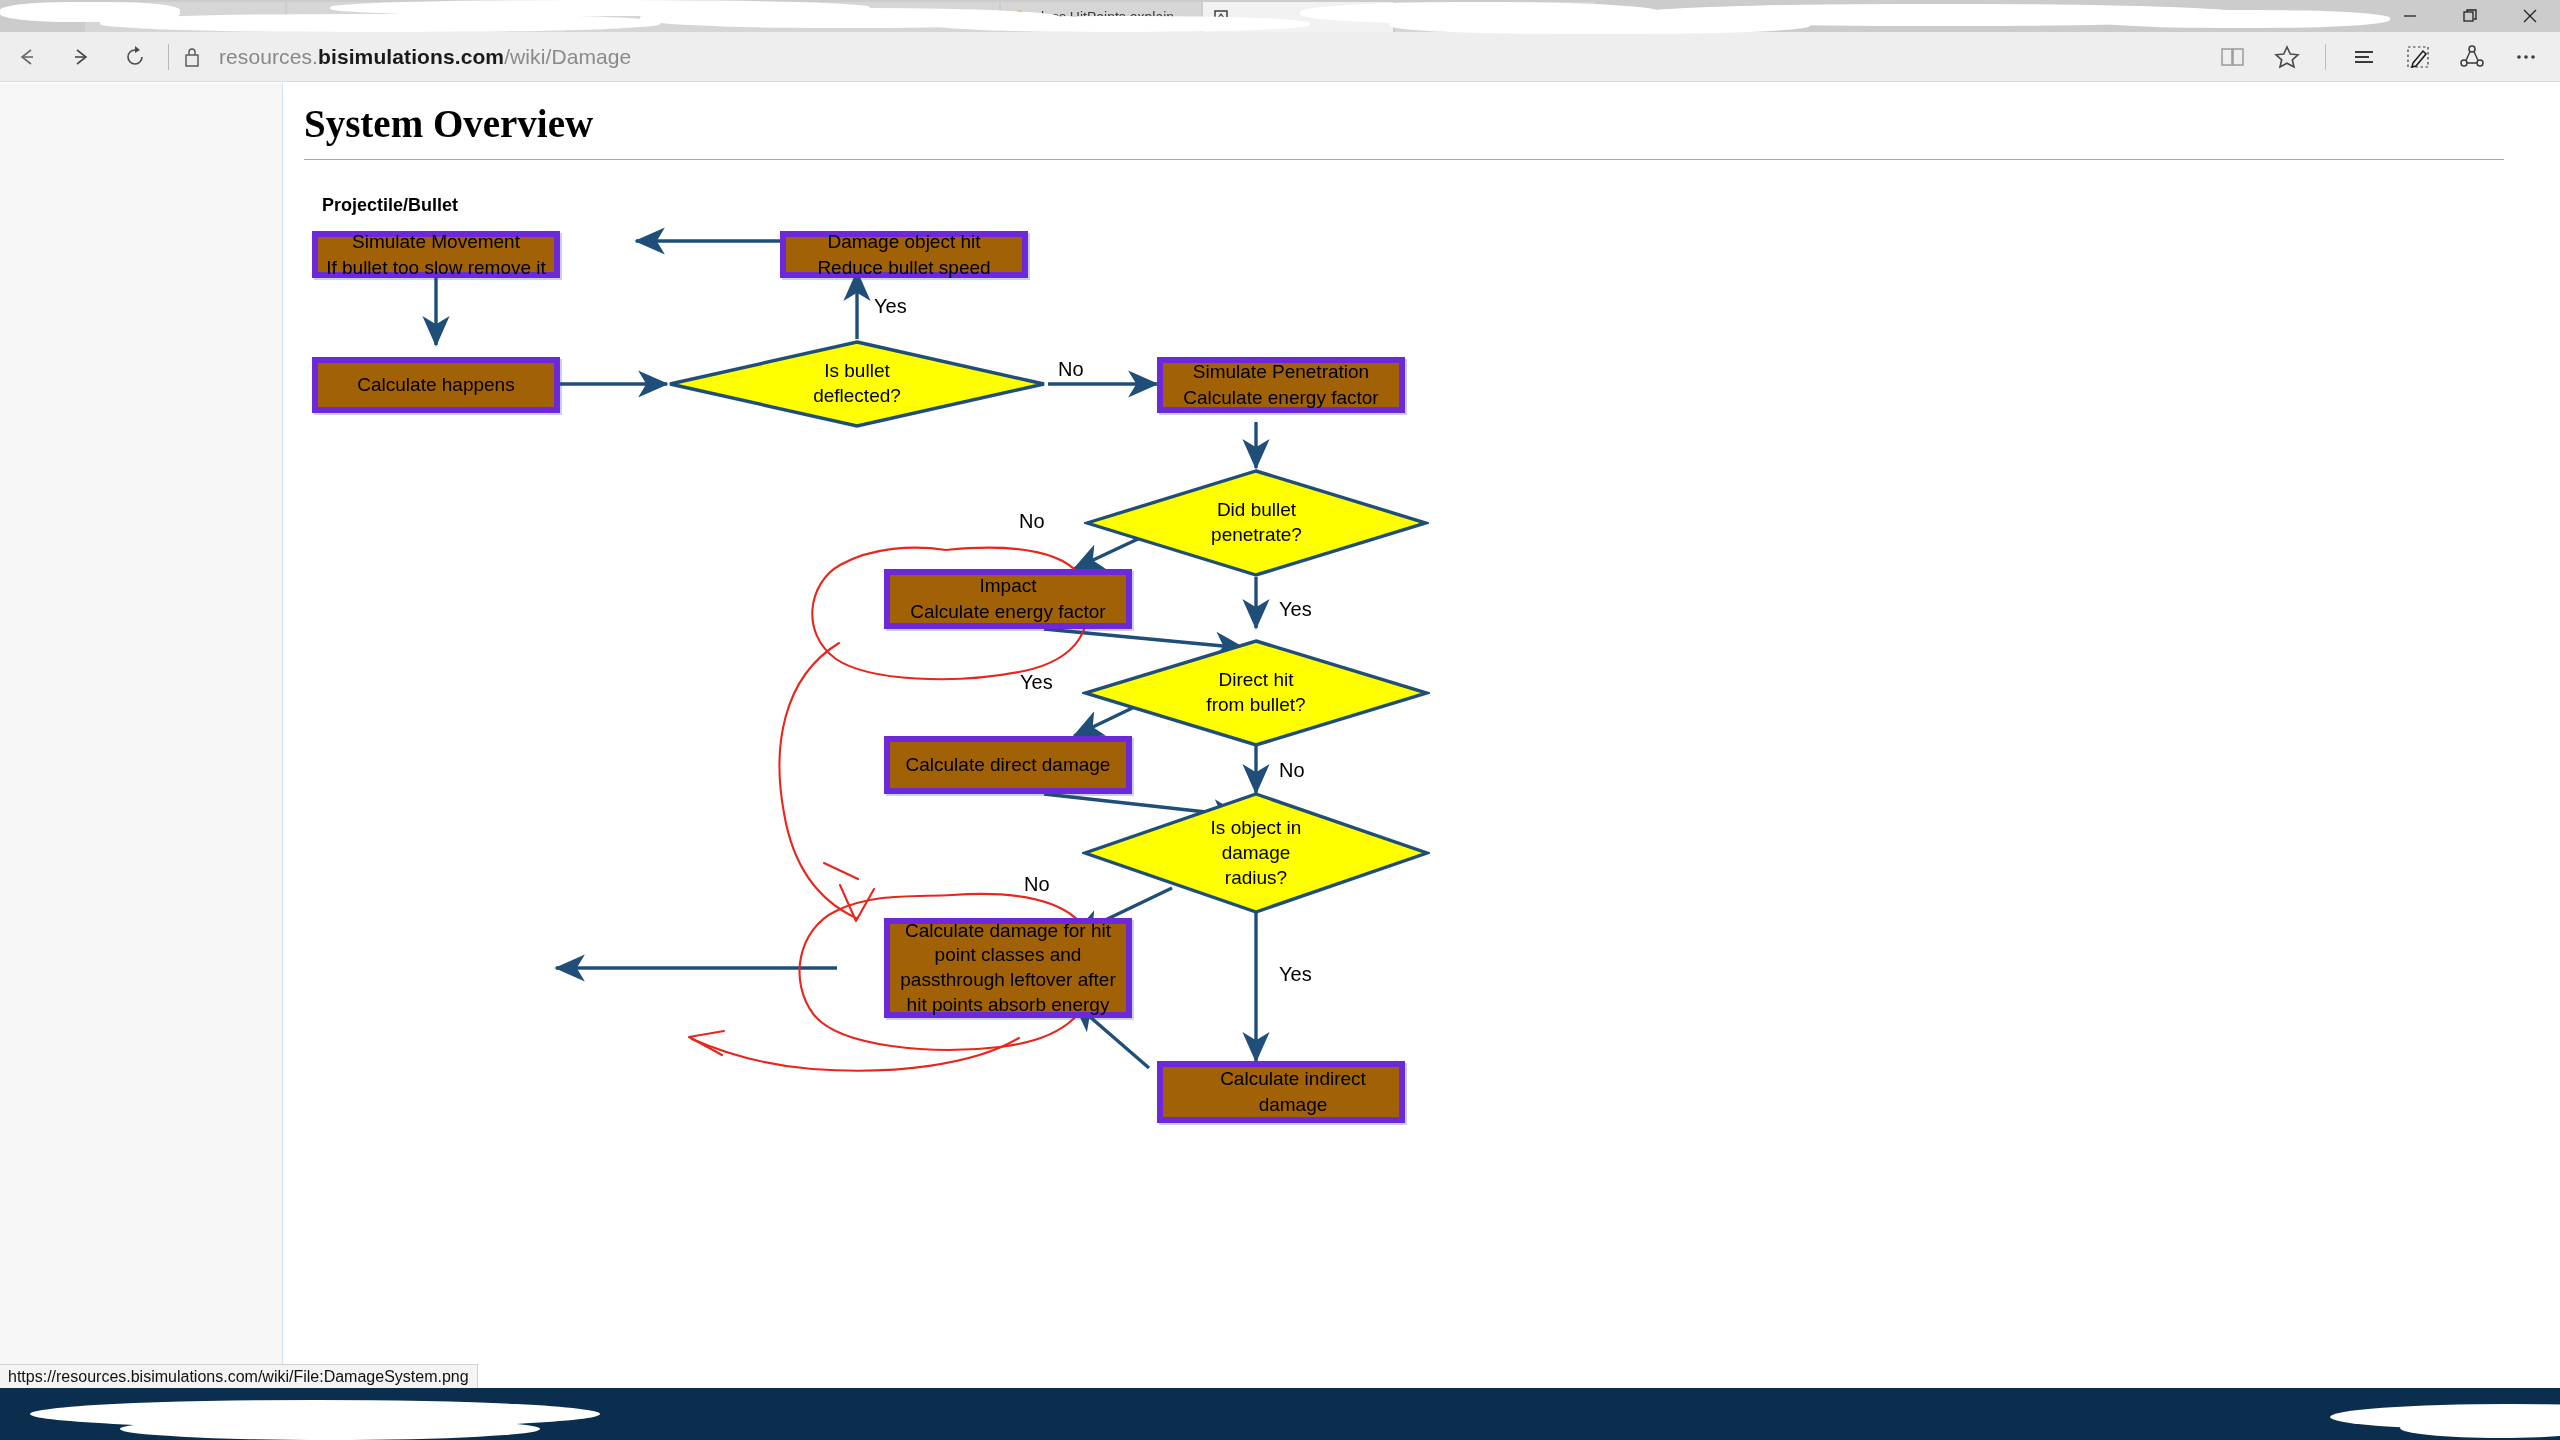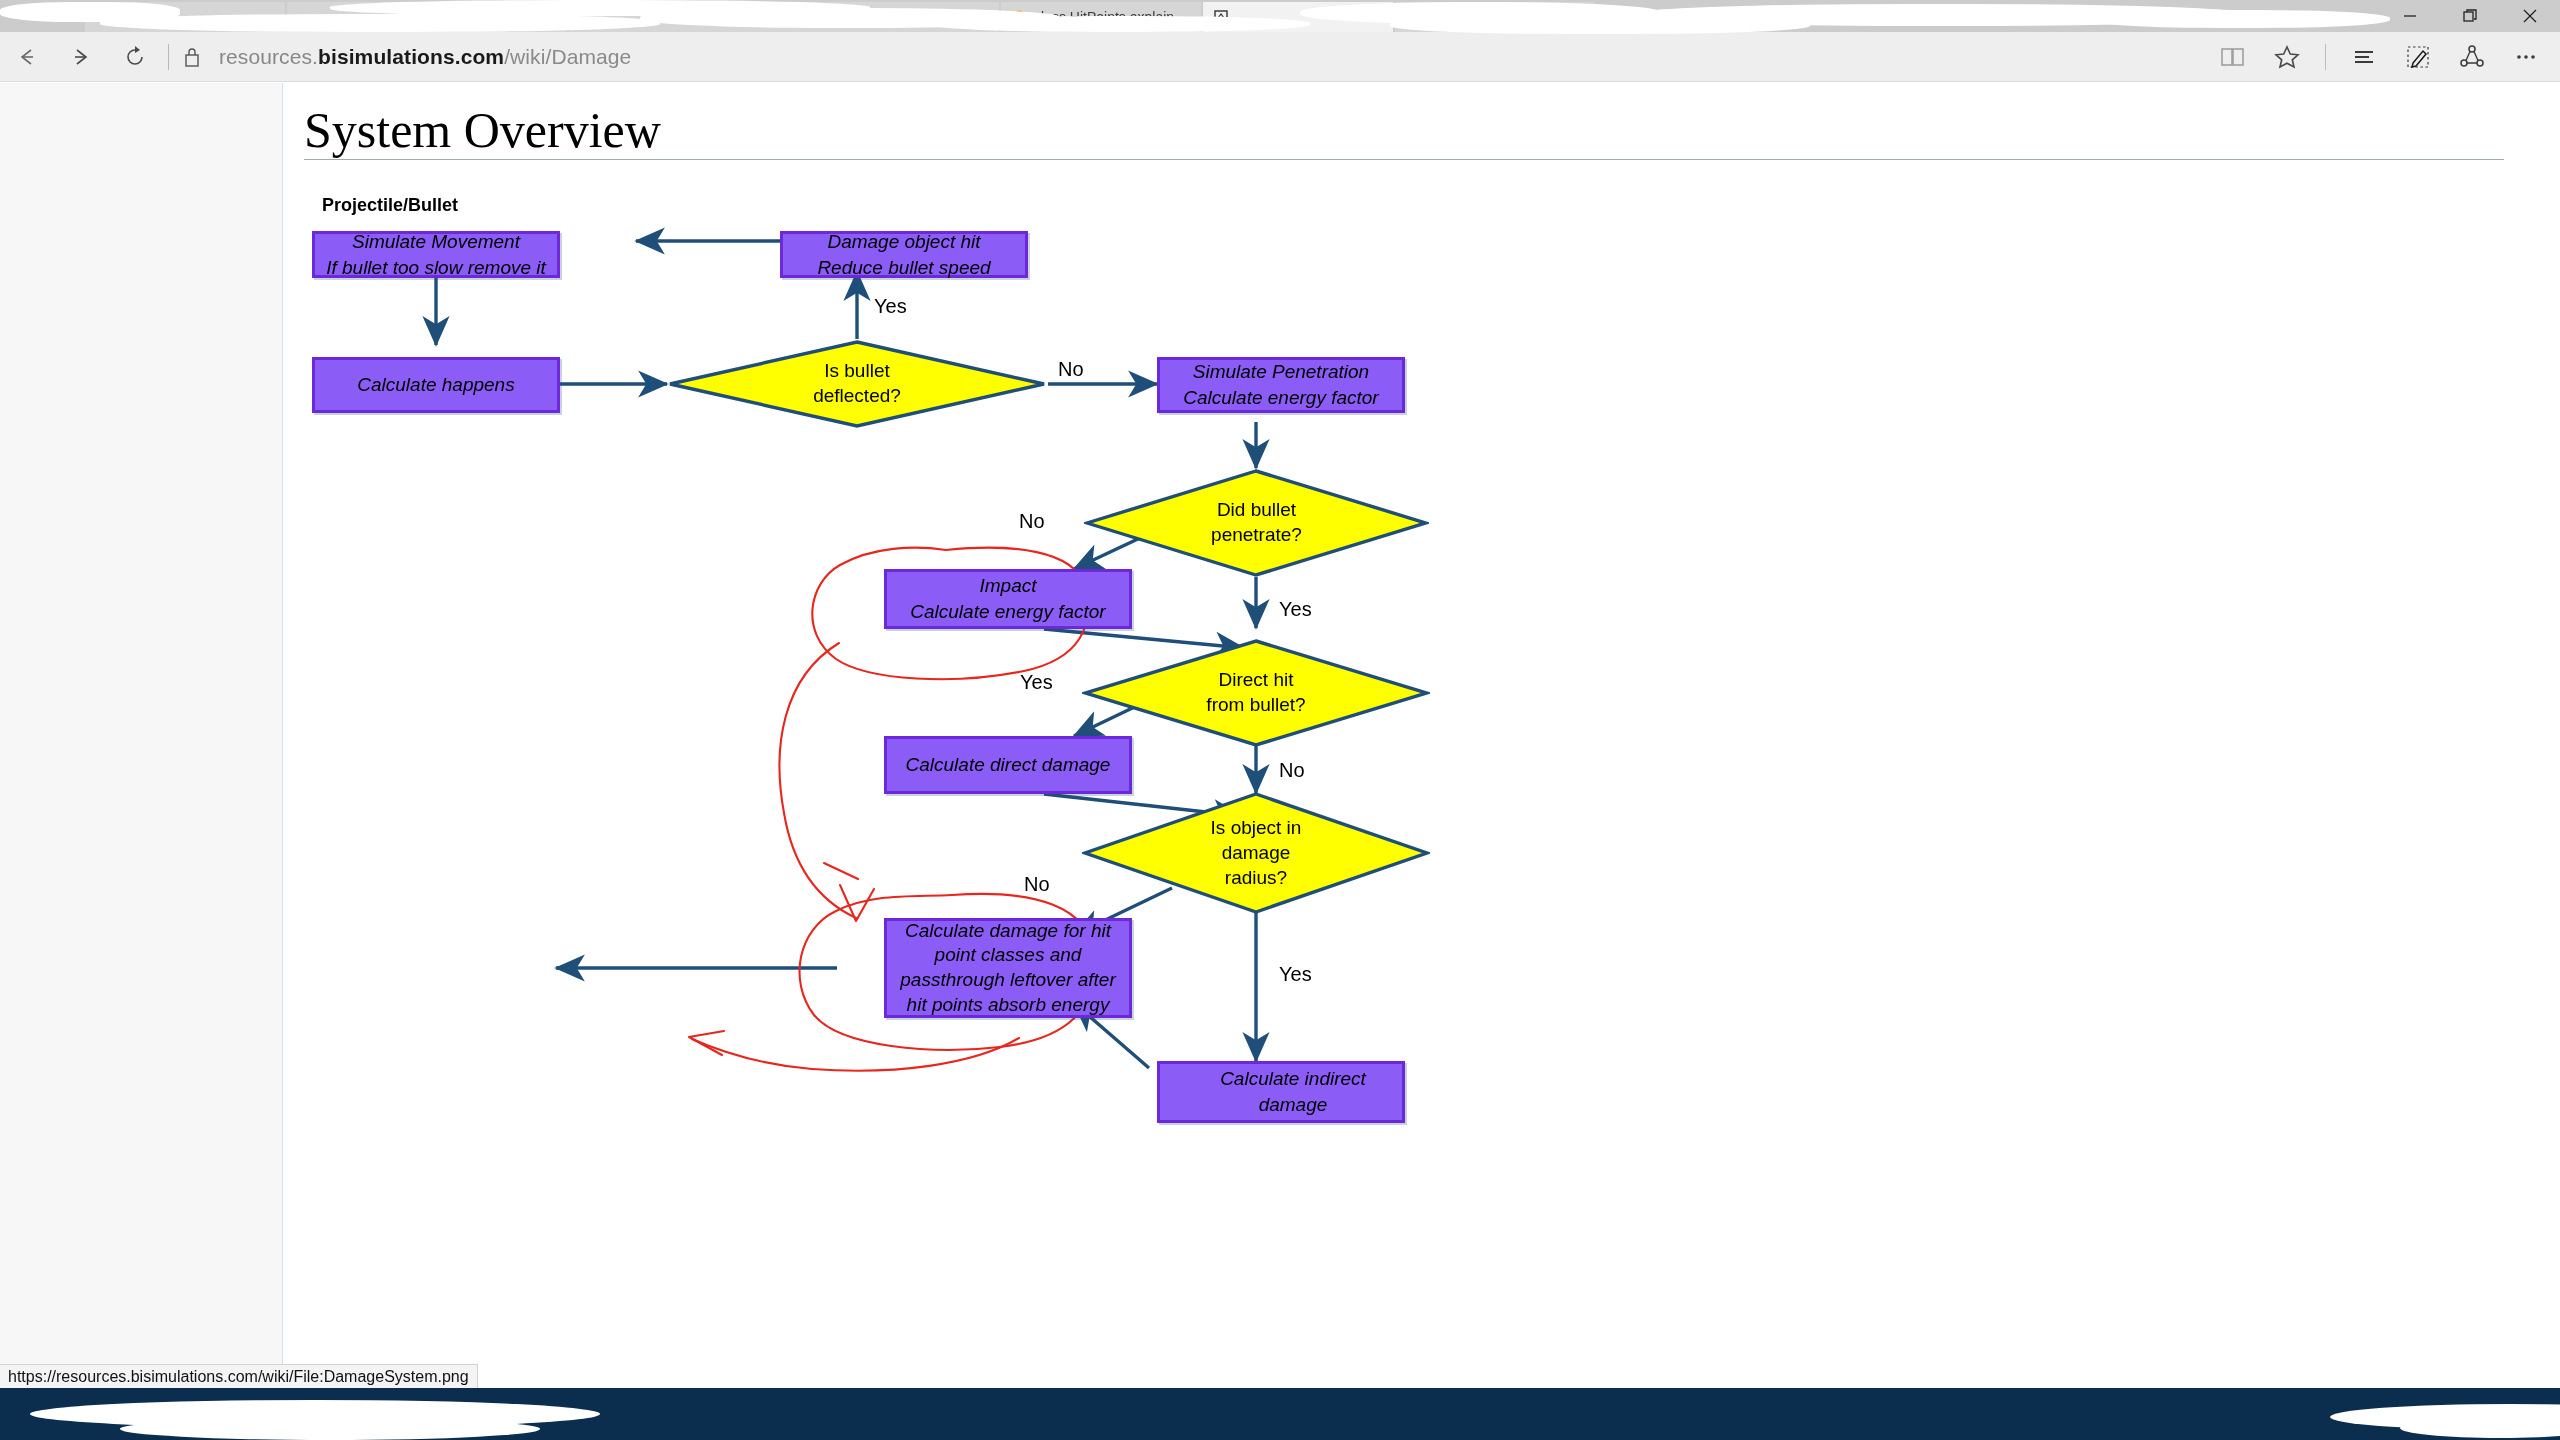--- a/index.html
+++ b/index.html
@@ -82,21 +82,21 @@
     position: absolute; top: 0; left: 0; width: 283px; height: 1307px;
     background: #f7f7f7; border-right: 1px solid #cfe2f3;
   }
   #content {
     position: absolute; top: 0; left: 284px; right: 0; bottom: 0;
     background: #ffffff;
   }
   #page-title {
     position: absolute; left: 20px; top: 18px;
     font-family: "Liberation Serif", serif;
-    font-size: 50px; color: #000000; font-weight: 400;
+    font-size: 39px; color: #000000; font-weight: 700;
   }
   #title-rule {
     position: absolute; left: 20px; top: 76px; width: 2200px; height: 1px;
     background: #a2a9b1;
   }
 
   
   #flowchart {
     position: absolute; left: 0; top: 90px;
     width: 1400px; height: 1210px;
@@ -105,24 +105,24 @@
 
   .node {
     position: absolute;
     display: flex; align-items: center; justify-content: center;
     text-align: center;
     font-family: "Liberation Sans", sans-serif;
     color: #000000;
     white-space: pre-line;
   }
   .proc {
-    background: #8b5cf6;
-    border: 3px solid #6d28d9;
+    background: #a16207;
+    border: 6px solid #6d28d9;
     box-shadow: 2px 2px 0 rgba(31,78,121,0.25);
-    font-size: 19px; line-height: 1.35; font-style: italic;
+    font-size: 19px; line-height: 1.35;
   }
   .diamond-wrap { position: absolute; }
   .diamond-label {
     position: absolute; inset: 0;
     display: flex; align-items: center; justify-content: center;
     text-align: center; font-size: 19px; line-height: 1.3;
     color: #000000; white-space: pre-line; pointer-events: none;
   }
   .edge-label {
     position: absolute; font-size: 20px; color: #000000;

